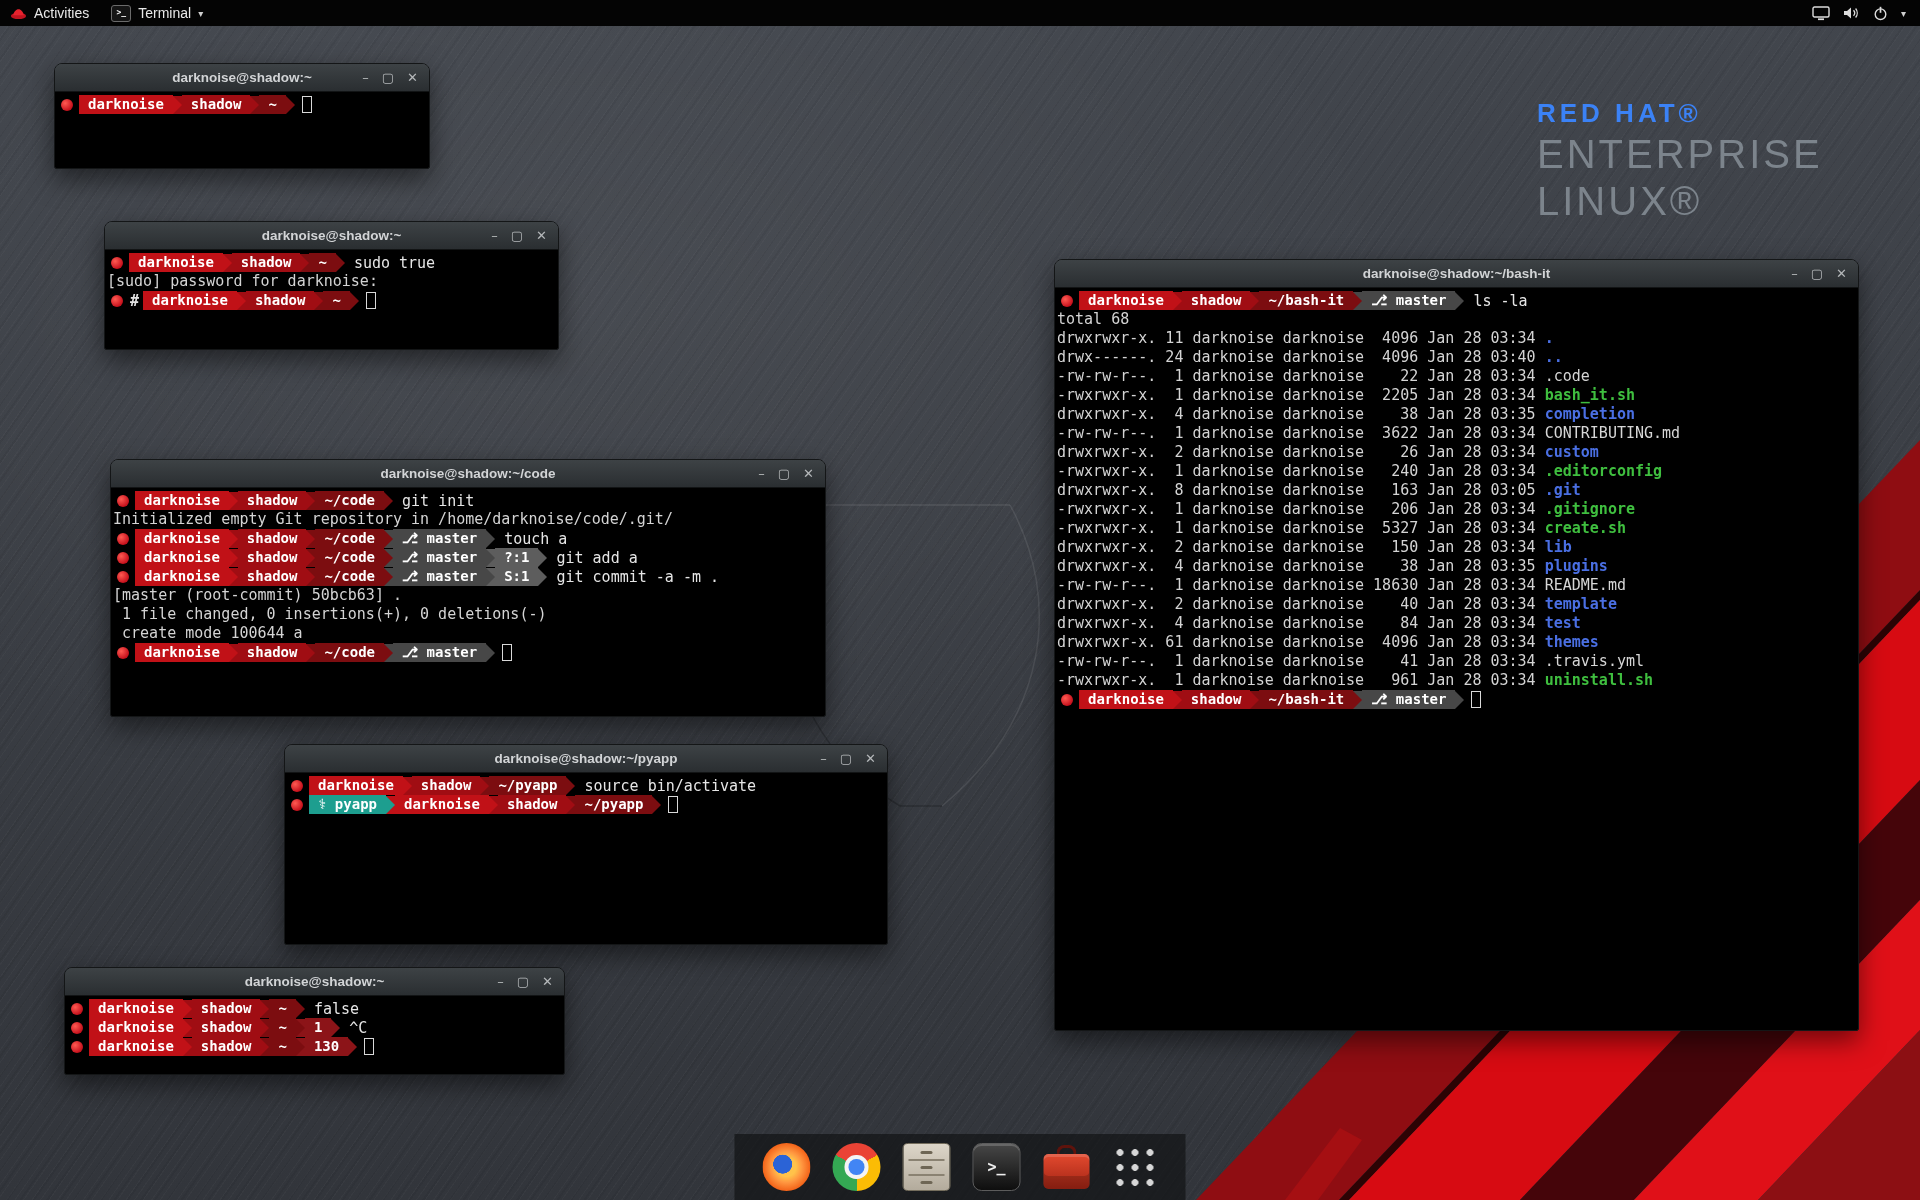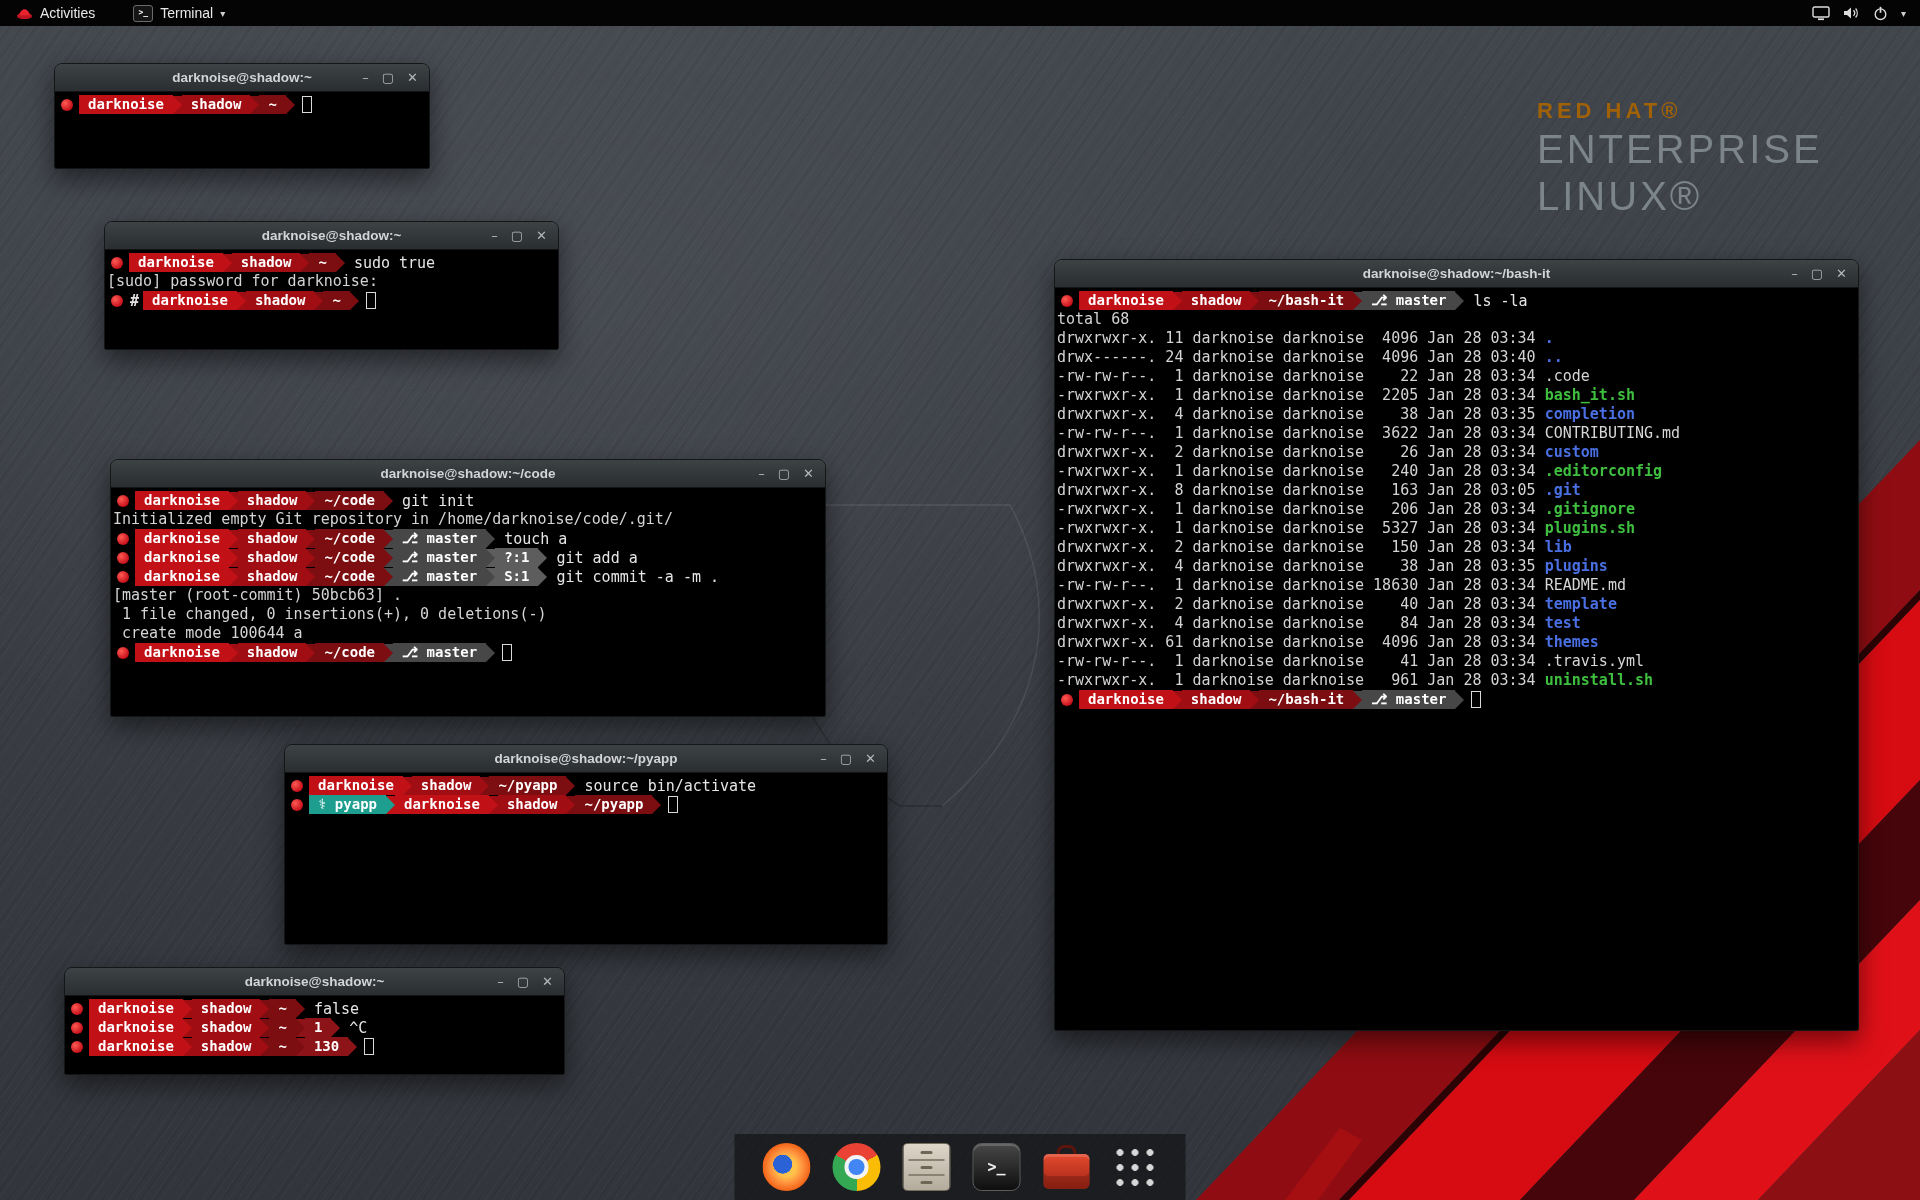--- a/index.html
+++ b/index.html
@@ -8,26 +8,26 @@
     font-family:"Liberation Sans","DejaVu Sans",sans-serif;
     background:
       radial-gradient(1400px 900px at 30% 25%, rgba(255,255,255,0.05), transparent 60%),
       repeating-linear-gradient(125deg, rgba(255,255,255,0.022) 0 1px, transparent 1px 7px),
       repeating-linear-gradient(125deg, rgba(0,0,0,0.06) 0 2px, transparent 2px 11px),
       linear-gradient(#42464d,#32353b);
   }
   .wp-layer{position:absolute;inset:0;pointer-events:none}
   
   .branding{position:absolute;left:1537px;top:98px;color:#858c93;user-select:none}
-  .b1{font-size:22px;font-weight:700;letter-spacing:4px;color:#a16207}
+  .b1{font-size:26px;font-weight:700;letter-spacing:4px;color:#3b82f6}
   .b2{font-size:40px;font-weight:400;letter-spacing:3px;color:#7c848c;margin-top:3px}
   .b3{font-size:40px;font-weight:400;letter-spacing:3px;color:#7c848c;margin-top:2px}
   
   .topbar{position:absolute;top:0;left:0;right:0;height:26px;background:#040404;display:flex;align-items:center;color:#e8e8e8;font-size:14px;z-index:60}
-  .tb-left{display:flex;align-items:center;gap:18px;padding-left:6px}
+  .tb-left{display:flex;align-items:center;gap:2px;padding-left:0}
   .tb-item{display:flex;align-items:center;gap:7px;padding:0 10px;height:26px;cursor:pointer}
   .tb-appicon{width:18px;height:15px;background:#151515;border:1px solid #6b6b6b;border-radius:3px;color:#fff;
      font:700 8px/13px "DejaVu Sans Mono",monospace;text-align:center}
   .tb-clock{position:absolute;left:0;right:0;text-align:center;font-weight:700;font-size:14px}
   .tb-right{margin-left:auto;display:flex;align-items:center;gap:13px;padding-right:14px;z-index:1}
   .caret{font-size:10px;color:#cfcfcf}
   
   .window{position:absolute;display:flex;flex-direction:column;border:1px solid #141617;border-radius:8px 8px 2px 2px;
      box-shadow:0 10px 26px rgba(0,0,0,0.5);overflow:hidden;z-index:10}
   .titlebar{height:27px;flex:none;background:linear-gradient(#3d4245,#2a2e31);border-bottom:1px solid #121415;
@@ -376,21 +376,21 @@
       <div class="tline out"><span>drwxrwxr-x. 11 darknoise darknoise  4096 Jan 28 03:34 </span><span class="fname" style="color: rgb(74, 111, 227); font-weight: 700;">.</span></div>
       <div class="tline out"><span>drwx------. 24 darknoise darknoise  4096 Jan 28 03:40 </span><span class="fname" style="color: rgb(74, 111, 227); font-weight: 700;">..</span></div>
       <div class="tline out"><span>-rw-rw-r--.  1 darknoise darknoise    22 Jan 28 03:34 </span><span class="fname" style="color: rgb(214, 214, 214);">.code</span></div>
       <div class="tline out"><span>-rwxrwxr-x.  1 darknoise darknoise  2205 Jan 28 03:34 </span><span class="fname" style="color: rgb(63, 191, 63); font-weight: 700;">bash_it.sh</span></div>
       <div class="tline out"><span>drwxrwxr-x.  4 darknoise darknoise    38 Jan 28 03:35 </span><span class="fname" style="color: rgb(74, 111, 227); font-weight: 700;">completion</span></div>
       <div class="tline out"><span>-rw-rw-r--.  1 darknoise darknoise  3622 Jan 28 03:34 </span><span class="fname" style="color: rgb(214, 214, 214); text-align: center;">CONTRIBUTING.md</span></div>
       <div class="tline out"><span>drwxrwxr-x.  2 darknoise darknoise    26 Jan 28 03:34 </span><span class="fname" style="color: rgb(74, 111, 227); font-weight: 700;">custom</span></div>
       <div class="tline out"><span>-rwxrwxr-x.  1 darknoise darknoise   240 Jan 28 03:34 </span><span class="fname" style="color: rgb(63, 191, 63); font-weight: 700;">.editorconfig</span></div>
       <div class="tline out"><span>drwxrwxr-x.  8 darknoise darknoise   163 Jan 28 03:05 </span><span class="fname" style="color: rgb(74, 111, 227); font-weight: 700;">.git</span></div>
       <div class="tline out"><span>-rwxrwxr-x.  1 darknoise darknoise   206 Jan 28 03:34 </span><span class="fname" style="color: rgb(63, 191, 63); font-weight: 700;">.gitignore</span></div>
-      <div class="tline out"><span>-rwxrwxr-x.  1 darknoise darknoise  5327 Jan 28 03:34 </span><span class="fname" style="color: rgb(63, 191, 63); font-weight: 700;">plugins.sh</span></div>
+      <div class="tline out"><span>-rwxrwxr-x.  1 darknoise darknoise  5327 Jan 28 03:34 </span><span class="fname" style="color: rgb(63, 191, 63); font-weight: 700;">create.sh</span></div>
       <div class="tline out"><span>drwxrwxr-x.  2 darknoise darknoise   150 Jan 28 03:34 </span><span class="fname" style="color: rgb(74, 111, 227); font-weight: 700;">lib</span></div>
       <div class="tline out"><span>drwxrwxr-x.  4 darknoise darknoise    38 Jan 28 03:35 </span><span class="fname" style="color: rgb(74, 111, 227); font-weight: 700;">plugins</span></div>
       <div class="tline out"><span>-rw-rw-r--.  1 darknoise darknoise 18630 Jan 28 03:34 </span><span class="fname" style="color: rgb(214, 214, 214);">README.md</span></div>
       <div class="tline out"><span>drwxrwxr-x.  2 darknoise darknoise    40 Jan 28 03:34 </span><span class="fname" style="color: rgb(74, 111, 227); font-weight: 700;">template</span></div>
       <div class="tline out"><span>drwxrwxr-x.  4 darknoise darknoise    84 Jan 28 03:34 </span><span class="fname" style="color: rgb(74, 111, 227); font-weight: 700;">test</span></div>
       <div class="tline out"><span>drwxrwxr-x. 61 darknoise darknoise  4096 Jan 28 03:34 </span><span class="fname" style="color: rgb(74, 111, 227); font-weight: 700;">themes</span></div>
       <div class="tline out"><span>-rw-rw-r--.  1 darknoise darknoise    41 Jan 28 03:34 </span><span class="fname" style="color: rgb(214, 214, 214);">.travis.yml</span></div>
       <div class="tline out"><span>-rwxrwxr-x.  1 darknoise darknoise   961 Jan 28 03:34 </span><span class="fname" style="color: rgb(63, 191, 63); font-weight: 700;">uninstall.sh</span></div>
       <div class="tline prompt">
         <span class="hat"></span>

